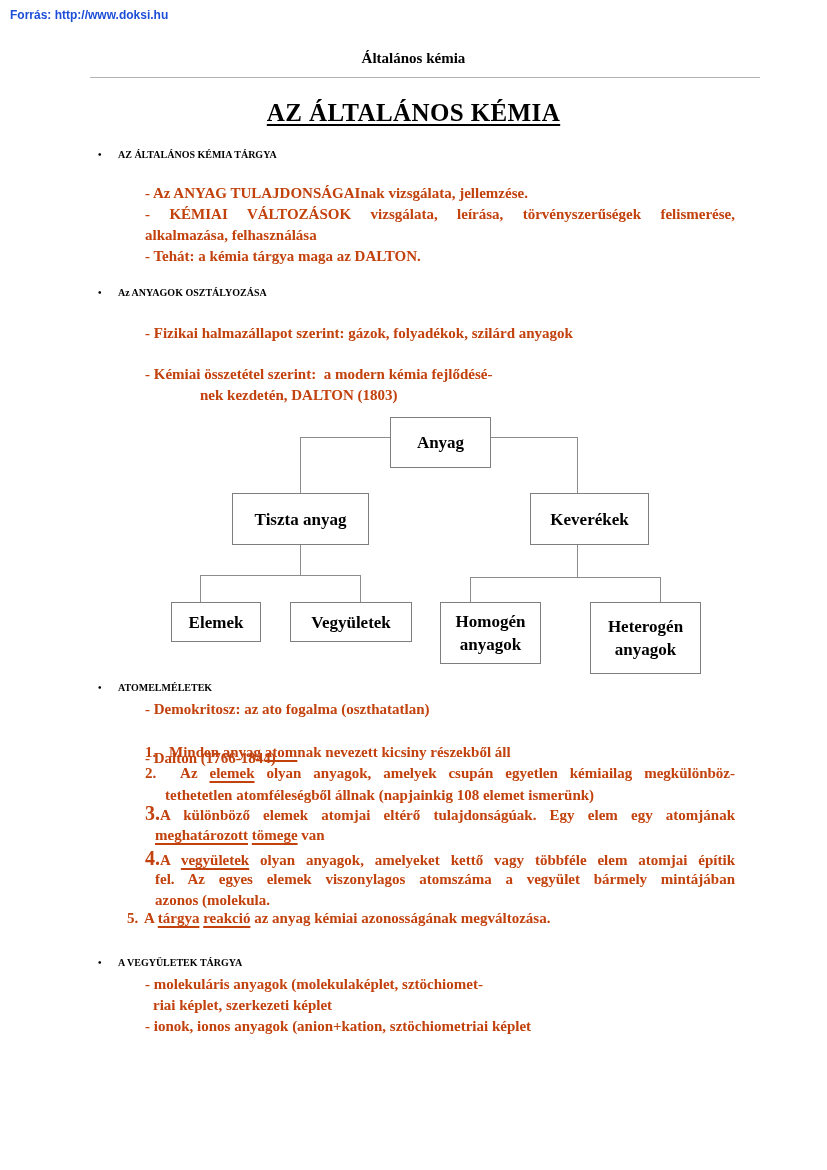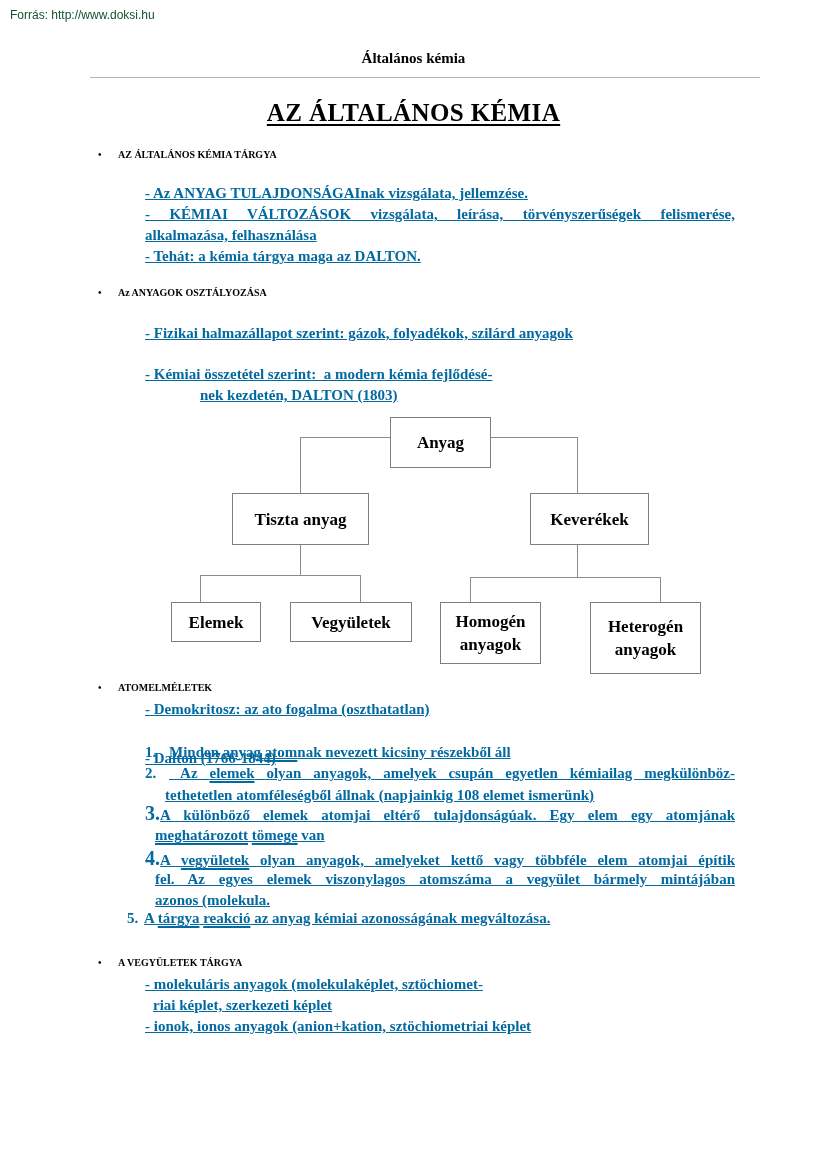--- a/index.html
+++ b/index.html
@@ -1,27 +1,27 @@
 <!DOCTYPE html>
 <html><head>
 <meta charset="utf-8">
 <style>
   html,body{margin:0;padding:0;background:#ffffff;}
   .page{position:relative;width:827px;height:1170px;background:#ffffff;
         font-family:"Liberation Serif",serif;color:#000;overflow:hidden;}
   .src{position:absolute;left:10px;top:8px;font-family:"Liberation Sans",sans-serif;
-       font-size:12px;font-weight:400;color:#14532d;}
+       font-size:12px;font-weight:700;color:#1d4ed8;}
   .phead{position:absolute;left:0;top:50px;width:827px;text-align:center;
          font-weight:bold;font-size:15px;}
   .rule{position:absolute;left:90px;top:77px;width:670px;height:1px;background:#b4b4b4;}
   .title{position:absolute;left:0;top:99px;width:827px;text-align:center;font-weight:bold;
          font-size:25px;letter-spacing:.4px;text-decoration:underline;
          text-decoration-thickness:2px;text-underline-offset:3px;}
   .line{position:absolute;font-weight:bold;font-size:15px;line-height:20px;
-        white-space:pre-wrap;color:#0369a1;text-decoration:underline;}
+        white-space:pre-wrap;color:#c2410c;}
   .hline{position:absolute;font-weight:bold;font-size:10px;line-height:20px;white-space:pre;}
   .blt{display:inline-block;width:20px;}
   .jst{text-align:justify;text-align-last:justify;width:590px;}
   .u{text-decoration:underline;text-decoration-thickness:1.5px;text-underline-offset:2.5px;text-align:center;}
   .num{display:inline-block;width:24px;white-space:pre;}
   .num.big{font-size:20px;line-height:20px;width:15px;}
   .num.five{width:17px;}
   .dbox{position:absolute;border:1px solid #7e7e7e;background:#fff;
         display:flex;align-items:center;justify-content:center;text-align:center;
         font-weight:bold;font-size:17px;line-height:23px;}

